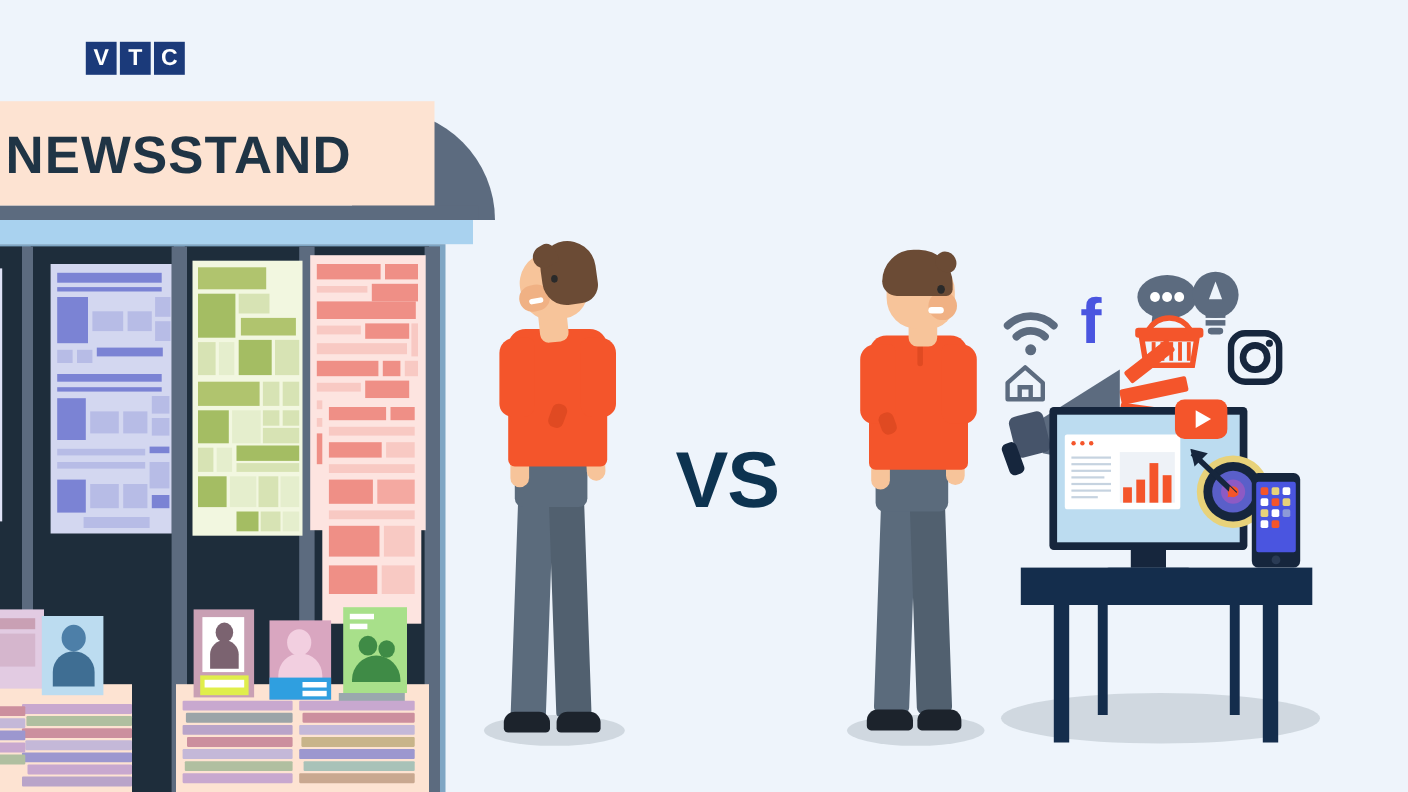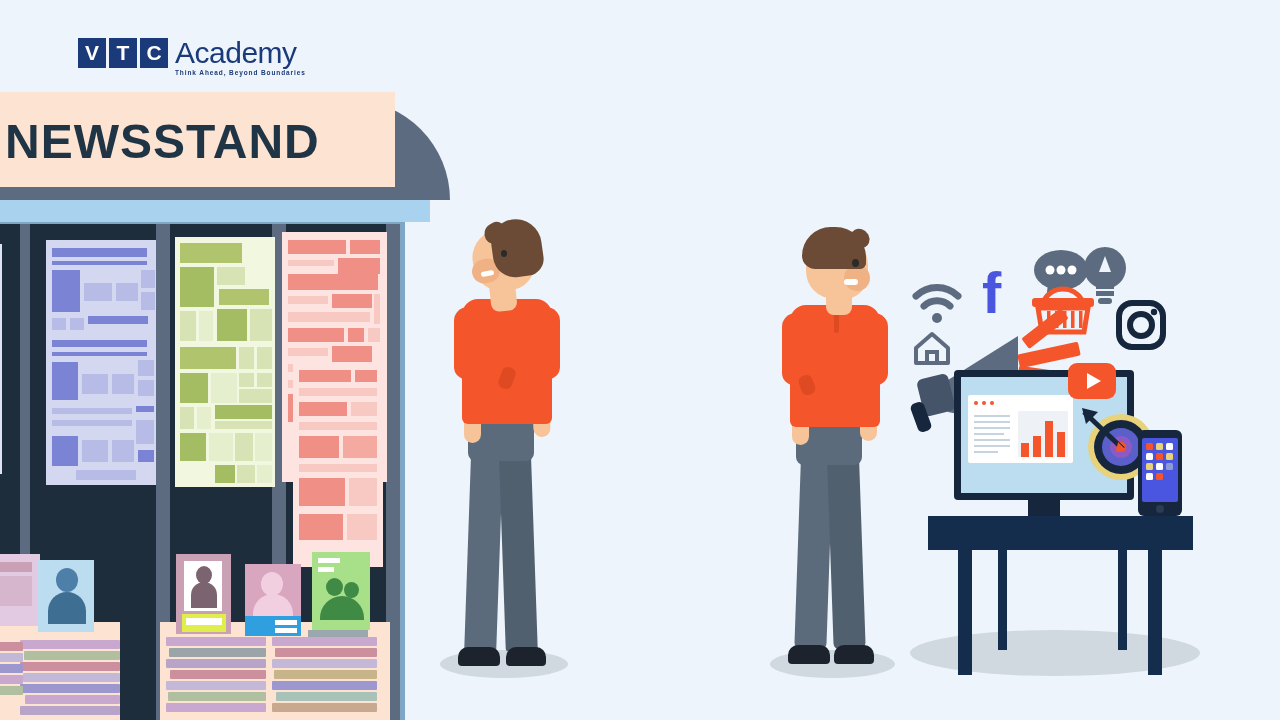--- a/index.html
+++ b/index.html
@@ -80,24 +80,20 @@
 </head>
 <body>
 
 <div id="stage">
 
   <div id="logo">
     <div class="vtc-boxes">
       <div class="vtc-box">V</div>
       <div class="vtc-box">T</div>
       <div class="vtc-box">C</div>
-    </div>
-    <div class="acad-wrap">
-      <div class="acad">Academy</div>
-      <div class="tagline">Think Ahead, Beyond Boundaries</div>
     </div>
   </div>
 
   <div id="newsstand">
 
     <div class="awning-arc"></div>
     <div class="sign">
       <div class="sign-text">NEWSSTAND</div>
     </div>
     <div class="sign-shadowline"></div>
@@ -333,20 +329,21 @@
 
     <div class="skin" style="left:56px;top:56px;width:26px;height:34px;border-radius:8px;"></div>
     <div class="skin" style="left:36px;top:8px;width:62px;height:66px;border-radius:30px 32px 24px 28px;"></div>
     <div class="skin-d" style="left:74px;top:40px;width:26px;height:26px;border-radius:14px;"></div>
     <div class="hair" style="left:32px;top:2px;width:64px;height:42px;border-radius:30px 32px 6px 14px;"></div>
     <div class="hair" style="left:80px;top:4px;width:20px;height:18px;border-radius:10px 12px 8px 10px;transform:rotate(18deg);"></div>
     <div style="position:absolute;left:82px;top:34px;width:7px;height:8px;background:#2a2a2a;border-radius:50%;"></div>
     <div style="position:absolute;left:74px;top:54px;width:14px;height:6px;background:#ffffff;border-radius:3px;"></div>
   </div>
 
+  <div id="vs">VS</div>
 
   <div id="digital">
 
     <div class="shadow-ell" style="left:20px;top:400px;width:290px;height:46px;"></div>
 
     <span style="position:absolute;left:22px;top:52px;">
       <svg width="50" height="42" viewBox="0 0 50 42">
         <path d="M4 14 A30 30 0 0 1 46 14" stroke="#5c6b7f" stroke-width="7" fill="none" stroke-linecap="round"></path>
         <path d="M12 24 A19 19 0 0 1 38 24" stroke="#5c6b7f" stroke-width="7" fill="none" stroke-linecap="round"></path>
         <circle cx="25" cy="36" r="5" fill="#5c6b7f"></circle>

